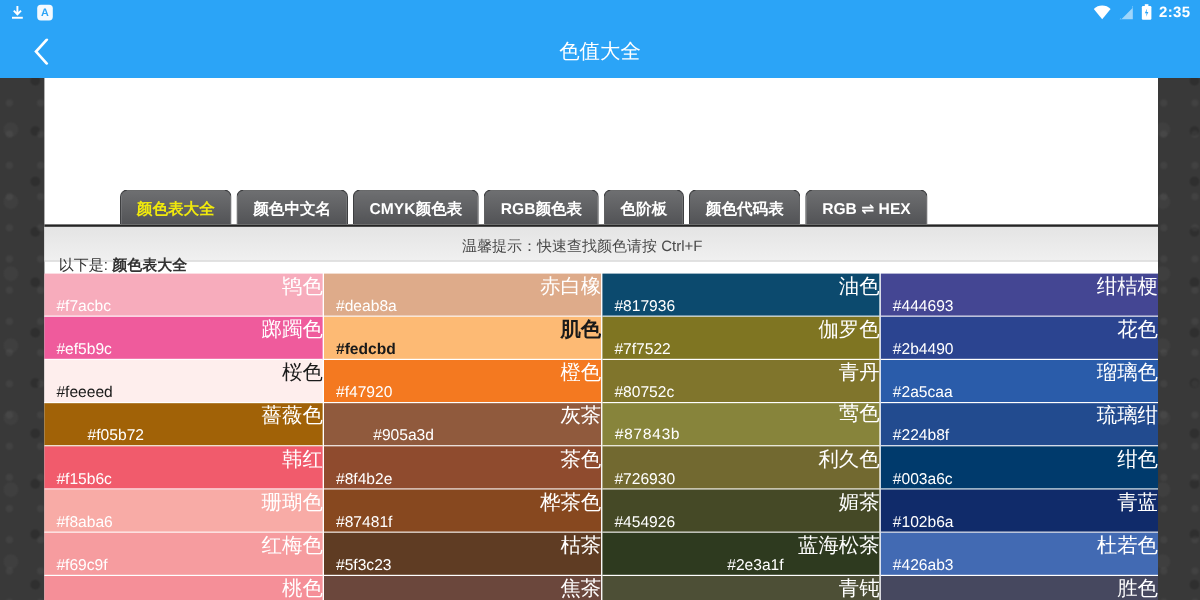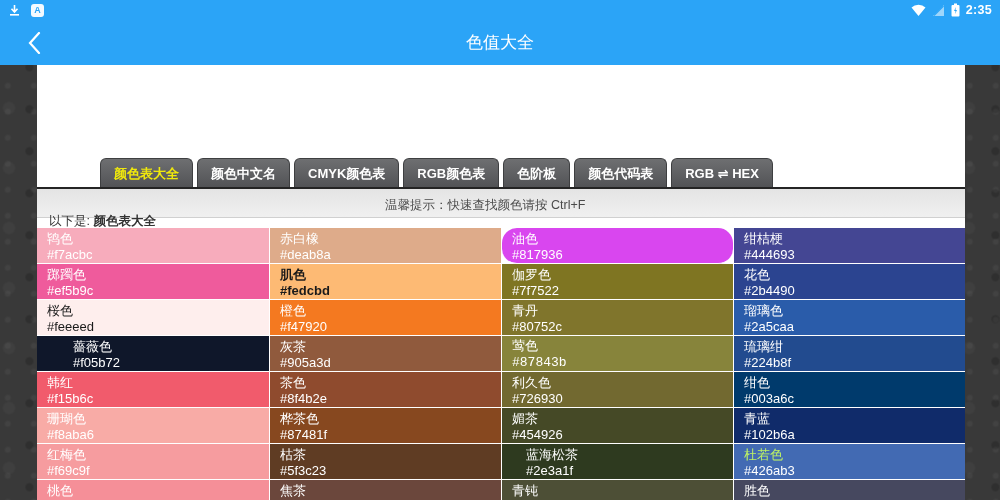--- a/index.html
+++ b/index.html
@@ -54,21 +54,21 @@
   .info-left { position:absolute; left:12px; top:24px; }
   .info-left b { font-weight:bold; }
   .info-tip { position:absolute; left:348px; top:8px; color:#4a4a4a; }
 
   
   .color-grid { position:absolute; top:163px; left:0; width:928px; display:flex; }
   .col { width:232px; }
   .col + .col { border-left:1px solid #fff; }
   .cell { height:36px; border-bottom:1px solid #fff; padding:3px 0 0 10px;
     overflow:hidden; cursor:pointer; }
-  .cell .cname { display:block; font-size:13px; line-height:16px; }
+  .cell .cname { display:block; font-size:17px; line-height:16px;text-align:right; }
   .cell .chex  { display:block; font-size:13px; line-height:16px; }
 </style>
 </head>
 <body>
 
 <div class="status-bar">
   <div class="status-left">
     <span class="sicon">
       <svg width="13" height="13" viewBox="0 0 13 13">
         <path d="M6.5 1 v6 M3.5 4.8 L6.5 8 L9.5 4.8" stroke="#fff" stroke-width="1.6" fill="none"></path>
@@ -133,21 +133,21 @@
           <span class="chex" style="color: rgb(255, 255, 255);">#f7acbc</span>
         </div>
         <div class="cell" style="background: rgb(239, 91, 156);">
           <span class="cname" style="color: rgb(255, 255, 255);">踯躅色</span>
           <span class="chex" style="color: rgb(255, 255, 255);">#ef5b9c</span>
         </div>
         <div class="cell" style="background: rgb(254, 238, 237);">
           <span class="cname" style="color: rgb(26, 26, 26);">桜色</span>
           <span class="chex" style="color: rgb(26, 26, 26);">#feeeed</span>
         </div>
-        <div class="cell" style="background: #0f172a; padding-left: 36px;">
+        <div class="cell" style="background: #a16207; padding-left: 36px;">
           <span class="cname" style="color: rgb(255, 255, 255);">薔薇色</span>
           <span class="chex" style="color: rgb(255, 255, 255);">#f05b72</span>
         </div>
         <div class="cell" style="background: rgb(241, 91, 108);">
           <span class="cname" style="color: rgb(255, 255, 255);">韩红</span>
           <span class="chex" style="color: rgb(255, 255, 255);">#f15b6c</span>
         </div>
         <div class="cell" style="background: rgb(248, 171, 166);">
           <span class="cname" style="color: rgb(255, 255, 255);">珊瑚色</span>
           <span class="chex" style="color: rgb(255, 255, 255);">#f8aba6</span>
@@ -169,41 +169,41 @@
         <div class="cell" style="background: #fdba74; font-weight: bold;">
           <span class="cname" style="color: rgb(26, 26, 26);">肌色</span>
           <span class="chex" style="color: rgb(26, 26, 26);">#fedcbd</span>
         </div>
         <div class="cell" style="background: rgb(244, 121, 32);">
           <span class="cname" style="color: rgb(255, 255, 255);">橙色</span>
           <span class="chex" style="color: rgb(255, 255, 255);">#f47920</span>
         </div>
         <div class="cell" style="background: rgb(144, 90, 61);">
           <span class="cname" style="color: rgb(255, 255, 255);">灰茶</span>
-          <span class="chex" style="color: rgb(255, 255, 255);">#905a3d</span>
+          <span class="chex" style="color: rgb(255, 255, 255); margin-left: 31px;">#905a3d</span>
         </div>
         <div class="cell" style="background: rgb(143, 75, 46);">
           <span class="cname" style="color: rgb(255, 255, 255);">茶色</span>
           <span class="chex" style="color: rgb(255, 255, 255);">#8f4b2e</span>
         </div>
         <div class="cell" style="background: rgb(135, 72, 31);">
           <span class="cname" style="color: rgb(255, 255, 255);">桦茶色</span>
           <span class="chex" style="color: rgb(255, 255, 255);">#87481f</span>
         </div>
         <div class="cell" style="background: rgb(95, 60, 35);">
           <span class="cname" style="color: rgb(255, 255, 255);">枯茶</span>
           <span class="chex" style="color: rgb(255, 255, 255);">#5f3c23</span>
         </div>
         <div class="cell" style="background: rgb(107, 71, 60);">
           <span class="cname" style="color: rgb(255, 255, 255);">焦茶</span>
           <span class="chex" style="color: rgb(255, 255, 255);">#6b473c</span>
         </div>
       </div>
       <div class="col">
-        <div class="cell" style="background: #d946ef; border-radius: 15px;">
+        <div class="cell" style="background: #0c4a6e;">
           <span class="cname" style="color: rgb(255, 255, 255);">油色</span>
           <span class="chex" style="color: rgb(255, 255, 255);">#817936</span>
         </div>
         <div class="cell" style="background: rgb(127, 117, 34);">
           <span class="cname" style="color: rgb(255, 255, 255);">伽罗色</span>
           <span class="chex" style="color: rgb(255, 255, 255);">#7f7522</span>
         </div>
         <div class="cell" style="background: rgb(128, 117, 44);">
           <span class="cname" style="color: rgb(255, 255, 255);">青丹</span>
           <span class="chex" style="color: rgb(255, 255, 255);">#80752c</span>
@@ -215,21 +215,21 @@
         <div class="cell" style="background: rgb(114, 105, 48);">
           <span class="cname" style="color: rgb(255, 255, 255);">利久色</span>
           <span class="chex" style="color: rgb(255, 255, 255);">#726930</span>
         </div>
         <div class="cell" style="background: rgb(69, 73, 38);">
           <span class="cname" style="color: rgb(255, 255, 255);">媚茶</span>
           <span class="chex" style="color: rgb(255, 255, 255);">#454926</span>
         </div>
         <div class="cell" style="background: rgb(46, 58, 31); padding-left: 24px;">
           <span class="cname" style="color: rgb(255, 255, 255);">蓝海松茶</span>
-          <span class="chex" style="color: rgb(255, 255, 255);">#2e3a1f</span>
+          <span class="chex" style="color: rgb(255, 255, 255); text-align: center;">#2e3a1f</span>
         </div>
         <div class="cell" style="background: rgb(77, 79, 54);">
           <span class="cname" style="color: rgb(255, 255, 255);">青钝</span>
           <span class="chex" style="color: rgb(255, 255, 255);">#4d4f36</span>
         </div>
       </div>
       <div class="col">
         <div class="cell" style="background: rgb(68, 70, 147);">
           <span class="cname" style="color: rgb(255, 255, 255);">绀桔梗</span>
           <span class="chex" style="color: rgb(255, 255, 255);">#444693</span>
@@ -248,21 +248,21 @@
         </div>
         <div class="cell" style="background: rgb(0, 58, 108);">
           <span class="cname" style="color: rgb(255, 255, 255);">绀色</span>
           <span class="chex" style="color: rgb(255, 255, 255);">#003a6c</span>
         </div>
         <div class="cell" style="background: rgb(16, 43, 106);">
           <span class="cname" style="color: rgb(255, 255, 255);">青蓝</span>
           <span class="chex" style="color: rgb(255, 255, 255);">#102b6a</span>
         </div>
         <div class="cell" style="background: rgb(66, 106, 179);">
-          <span class="cname" style="color: #bef264;">杜若色</span>
+          <span class="cname" style="color: #ffffff;">杜若色</span>
           <span class="chex" style="color: rgb(255, 255, 255);">#426ab3</span>
         </div>
         <div class="cell" style="background: rgb(70, 72, 95);">
           <span class="cname" style="color: rgb(255, 255, 255);">胜色</span>
           <span class="chex" style="color: rgb(255, 255, 255);">#46485f</span>
         </div>
       </div>
     </div>
 
 </div>

